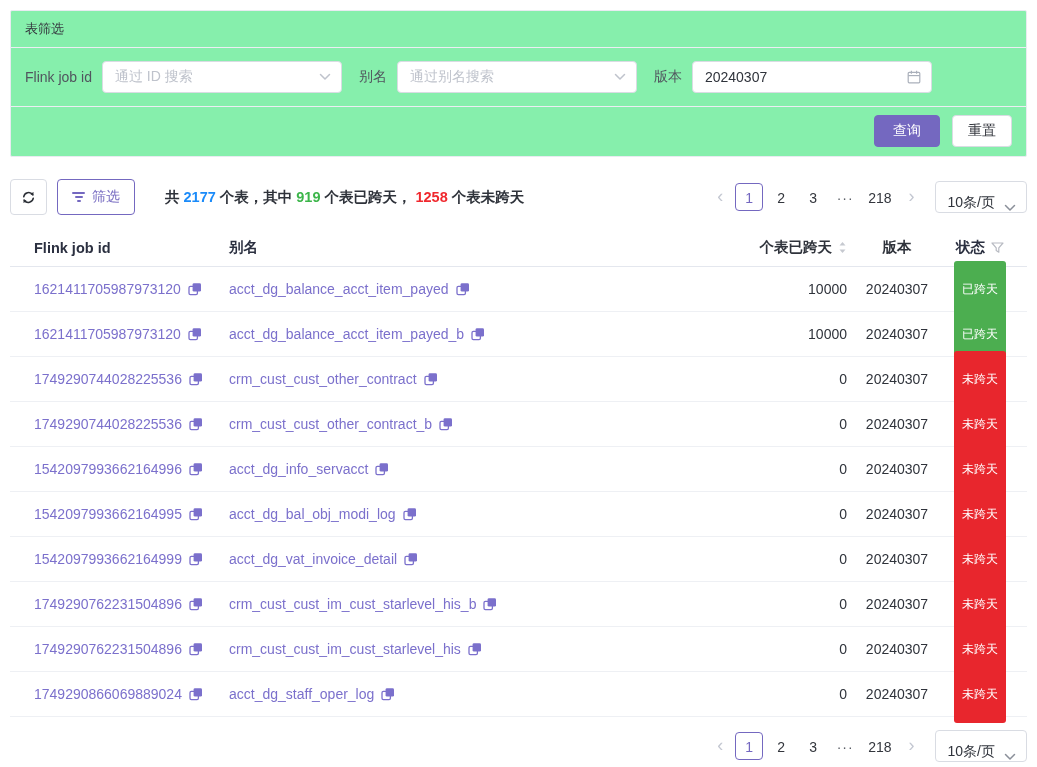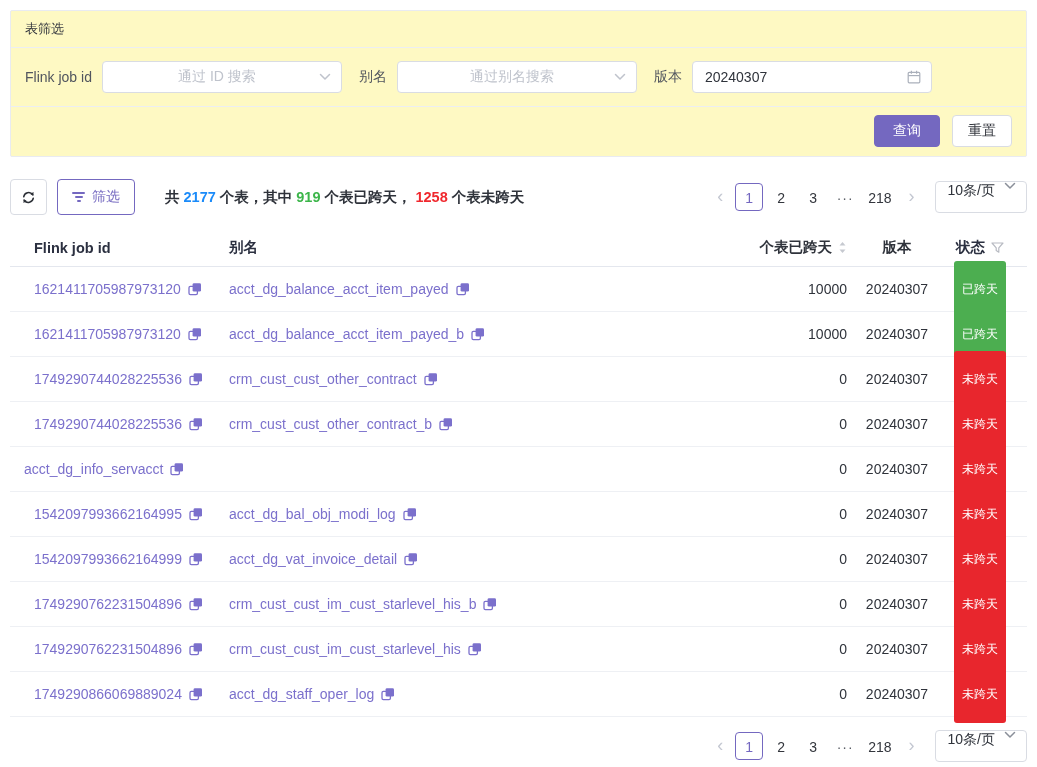--- a/index.html
+++ b/index.html
@@ -5,31 +5,31 @@
   * { box-sizing: border-box; margin: 0; padding: 0; }
   html,body { background:#fff; }
   body {
     width: 1037px; height: 767px;
     font-family: "Liberation Sans", "DejaVu Sans", sans-serif;
     color:#303133; overflow:hidden;
   }
   .page { padding: 10px; }
 
   
-  .card { border:1px solid #e9ebf1; border-radius:2px; background:#fef9c3; }
+  .card { border:1px solid #e9ebf1; border-radius:2px; background:#86efac; }
   .panel-header { padding: 9px 14px; font-size:13px; color:#33363d; border-bottom:1px solid #eceef3; }
   .panel-filters { display:flex; align-items:center; padding: 13px 14px; border-bottom:1px solid #eceef3; }
   .field { display:flex; align-items:center; }
   .field + .field { margin-left: 17px; }
   .field > label { font-size:14px; color:#51555e; margin-right:10px; white-space:nowrap; }
   .select, .date-input {
     width:240px; height:32px; border:1px solid #d9dce3; border-radius:4px;
     display:flex; align-items:center; padding:0 10px 0 12px; background:#fff;
   }
-  .select .placeholder { flex:1; font-size:14px; color:#bfc3cc;text-align:center; }
+  .select .placeholder { flex:1; font-size:14px; color:#bfc3cc; }
   .date-input .value { flex:1; font-size:14px; color:#2f333b; }
   .icon-chevron { width:12px; height:8px; flex:0 0 auto; }
   .icon-cal { width:14px; height:14px; flex:0 0 auto; }
   .panel-actions { display:flex; justify-content:flex-end; gap:12px; padding: 8px 14px 9px; }
   .btn { height:32px; border-radius:4px; font-size:14px; cursor:pointer; font-family:inherit; }
   .btn-primary { background:var(--primary); border:1px solid var(--primary); color:#fff; padding:0 18px;font-family:Liberation Serif, serif; }
   .btn-default { background:#fff; border:1px solid #d9dce3; color:#33363d; padding:0 15px; }
 
   
   .toolbar { margin-top:22px; display:flex; align-items:center; }
@@ -47,21 +47,21 @@
   
   .pager { display:flex; align-items:center; }
   .toolbar .pager { margin-left:auto; }
   .pg-arrow { min-width:26px; height:28px; line-height:26px; text-align:center; color:#c3c7d1;
     font-size:18px; cursor:pointer; user-select:none; }
   .pg-item { min-width:28px; height:28px; line-height:28px; padding:0 4px; margin:0 2px; text-align:center;
     font-size:14px; color:#33363d; border-radius:4px; cursor:pointer; border:1px solid transparent; }
   .pg-item.active { border-color:var(--primary); color:var(--primary); }
   .pg-item.ellipsis { color:#5a5e66; letter-spacing:1px; }
   .pg-size { height:32px; margin-left:10px; border:1px solid #d9dce3; border-radius:4px; background:#fff;
-    display:flex; align-items:flex-start; gap:9px; padding:0 10px 0 12px; font-size:14px; color:#2f333b; cursor:pointer; }
+    display:flex; align-items:flex-end; gap:9px; padding:0 10px 0 12px; font-size:14px; color:#2f333b; cursor:pointer; }
 
   
   .table { margin-top:14px; }
   .trow, .thead { display:flex; align-items:center; padding:0 14px; }
   .thead { height:38px; border-bottom:1px solid #e4e7ee; font-size:14.5px; font-weight:600; color:#2b3040; }
   .trow { height:45px; border-bottom:1px solid #eef0f4; font-size:14px; }
   .cell { display:flex; align-items:center; }
   .c-id { flex:0 0 205px; padding-left:10px; }
   .c-alias { flex:1; min-width:0; }
   .c-priority { flex:0 0 120px; justify-content:flex-end; }
@@ -283,20 +283,29 @@
             </span>
     </div>
     <div class="cell c-priority">0</div>
     <div class="cell c-version">20240307</div>
     <div class="cell c-status">
       <span class="badge danger">未跨天</span>
     </div>
   </div>
 
   <div class="trow">
+    <div class="cell c-id">
+      <a class="link">1542097993662164996</a>
+      <span class="copy-icon">
+              <svg width="14" height="14" viewBox="0 0 14 14">
+                <rect x="1" y="4.3" width="8.4" height="8.4" rx="1.4" fill="none" stroke="#7b70cc" stroke-width="1.3"></rect>
+                <rect x="4.6" y="1.2" width="8.4" height="8.4" rx="1.4" fill="#7b70cc"></rect>
+              </svg>
+            </span>
+    </div>
     <div class="cell c-alias">
       <a class="link">acct_dg_info_servacct</a>
       <span class="copy-icon">
               <svg width="14" height="14" viewBox="0 0 14 14">
                 <rect x="1" y="4.3" width="8.4" height="8.4" rx="1.4" fill="none" stroke="#7b70cc" stroke-width="1.3"></rect>
                 <rect x="4.6" y="1.2" width="8.4" height="8.4" rx="1.4" fill="#7b70cc"></rect>
               </svg>
             </span>
     </div>
     <div class="cell c-priority">0</div>

